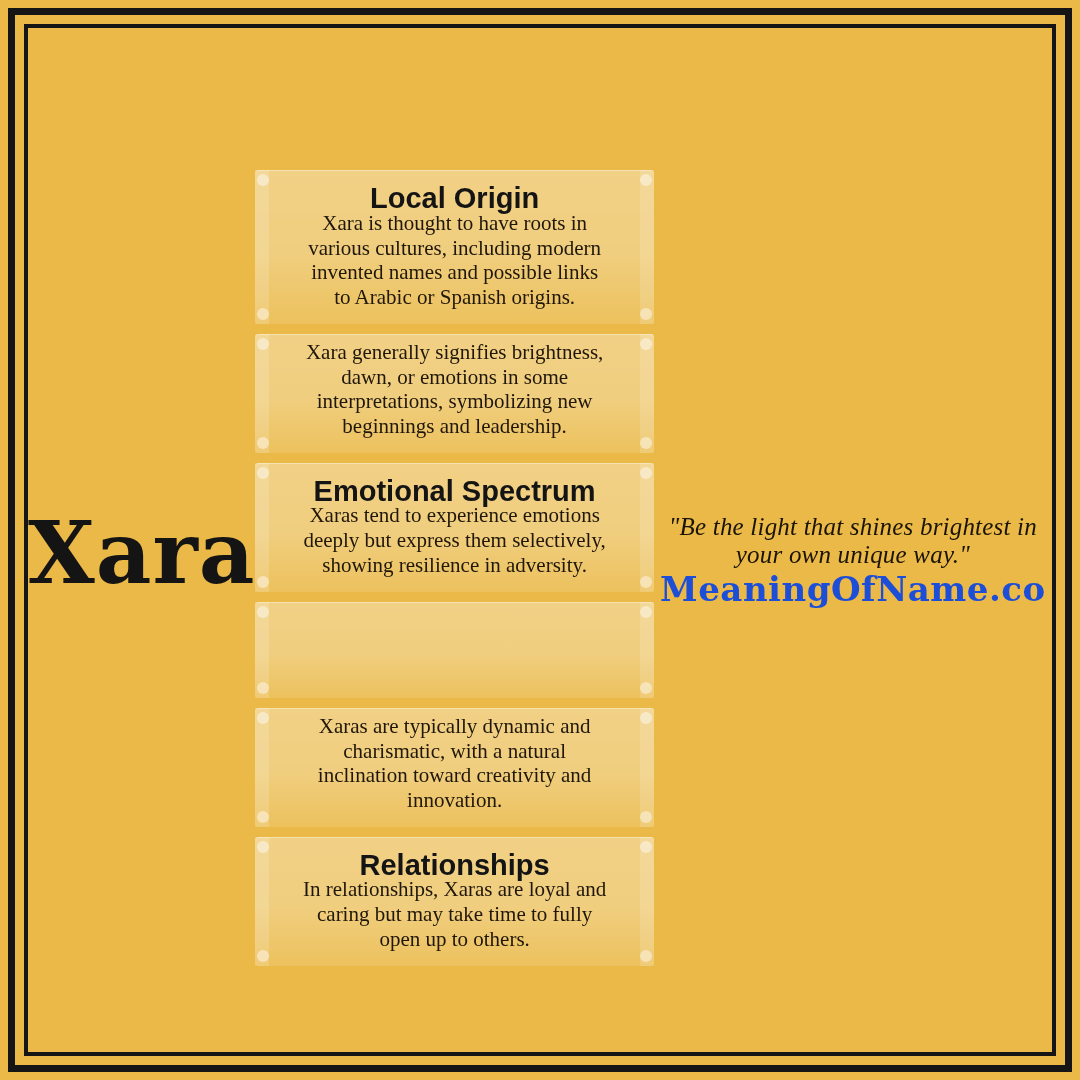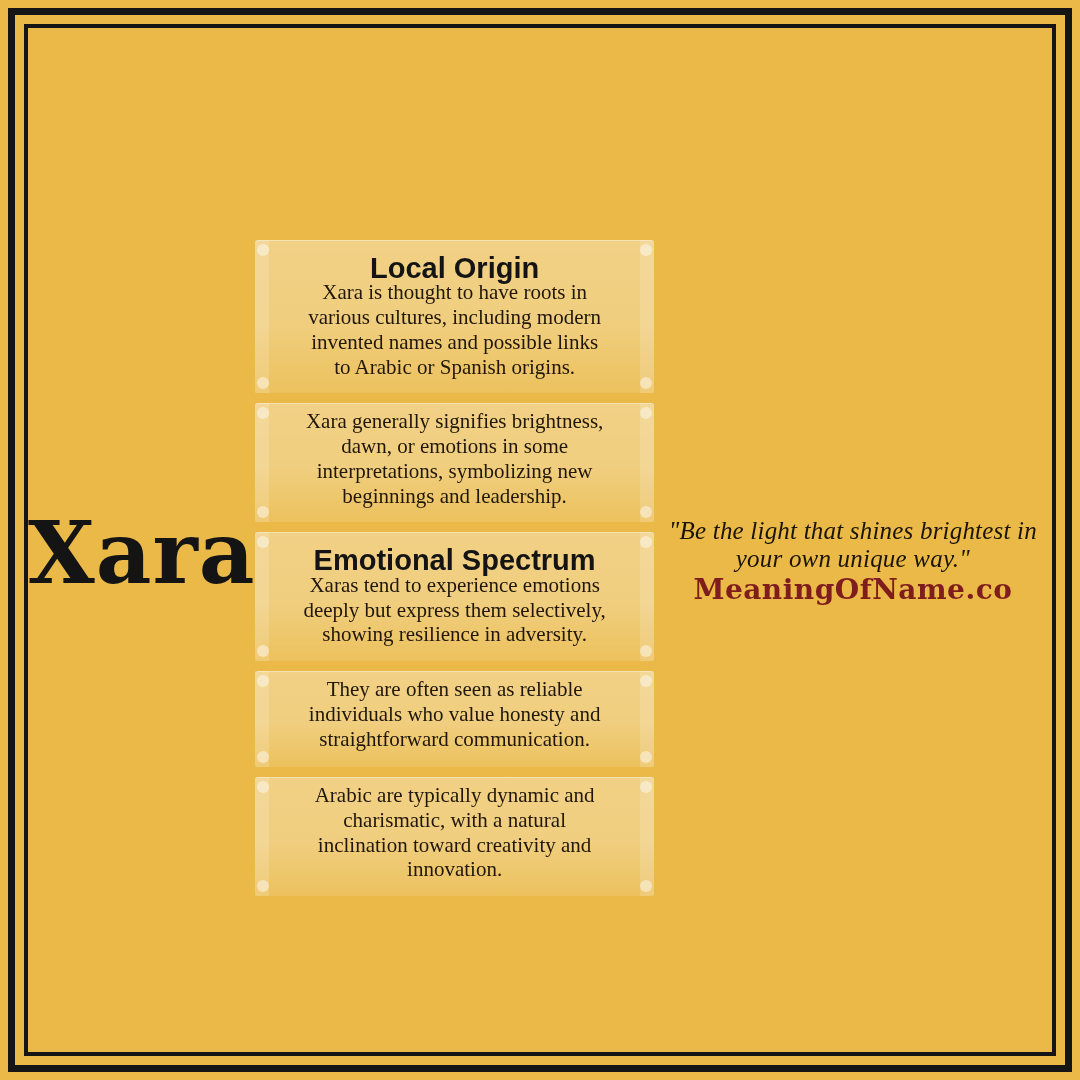--- a/index.html
+++ b/index.html
@@ -122,22 +122,22 @@
   .quote {
     font-family: "Liberation Serif", serif;
     font-style: italic;
     font-size: 25px;
     color: #1b1405;
     letter-spacing: 0.2px;
   }
   .brand {
     font-family: "DejaVu Serif", serif;
     font-weight: bold;
-    font-size: 28px;
-    color: #7f1d1d;
+    font-size: 34px;
+    color: #1d4ed8;
     letter-spacing: 0.5px;
   }
 </style>
 </head>
 <body>
 
 <div class="poster">
   <div class="border-outer"></div>
   <div class="border-inner"></div>
 
@@ -171,31 +171,38 @@
         <span class="nub br"></span>
         <div class="card-title">Emotional Spectrum</div>
         <div class="card-text">Xaras tend to experience emotions deeply but express them selectively, showing resilience in adversity.</div>
       </div>
 
       <div class="card">
         <span class="nub tl"></span>
         <span class="nub tr"></span>
         <span class="nub bl"></span>
         <span class="nub br"></span>
-        <div class="card-text">They are often seen as reliable individuals who value honesty and straightforward communication.</div>
-      </div>
-
-      <div class="card">
-        <span class="nub tl"></span>
-        <span class="nub tr"></span>
-        <span class="nub bl"></span>
-        <span class="nub br"></span>
-        <div class="card-text">Arabic are typically dynamic and charismatic, with a natural inclination toward creativity and innovation.</div>
-      </div>
-
+      </div>
+
+      <div class="card">
+        <span class="nub tl"></span>
+        <span class="nub tr"></span>
+        <span class="nub bl"></span>
+        <span class="nub br"></span>
+        <div class="card-text">Xaras are typically dynamic and charismatic, with a natural inclination toward creativity and innovation.</div>
+      </div>
+
+      <div class="card">
+        <span class="nub tl"></span>
+        <span class="nub tr"></span>
+        <span class="nub bl"></span>
+        <span class="nub br"></span>
+        <div class="card-title">Relationships</div>
+        <div class="card-text">In relationships, Xaras are loyal and caring but may take time to fully open up to others.</div>
+      </div>
 
     </div>
 
     <div class="footer">
       <div class="quote">"Be the light that shines brightest in your own unique way."</div>
       <div class="brand">MeaningOfName.co</div>
     </div>
 
   </div>
 </div>

